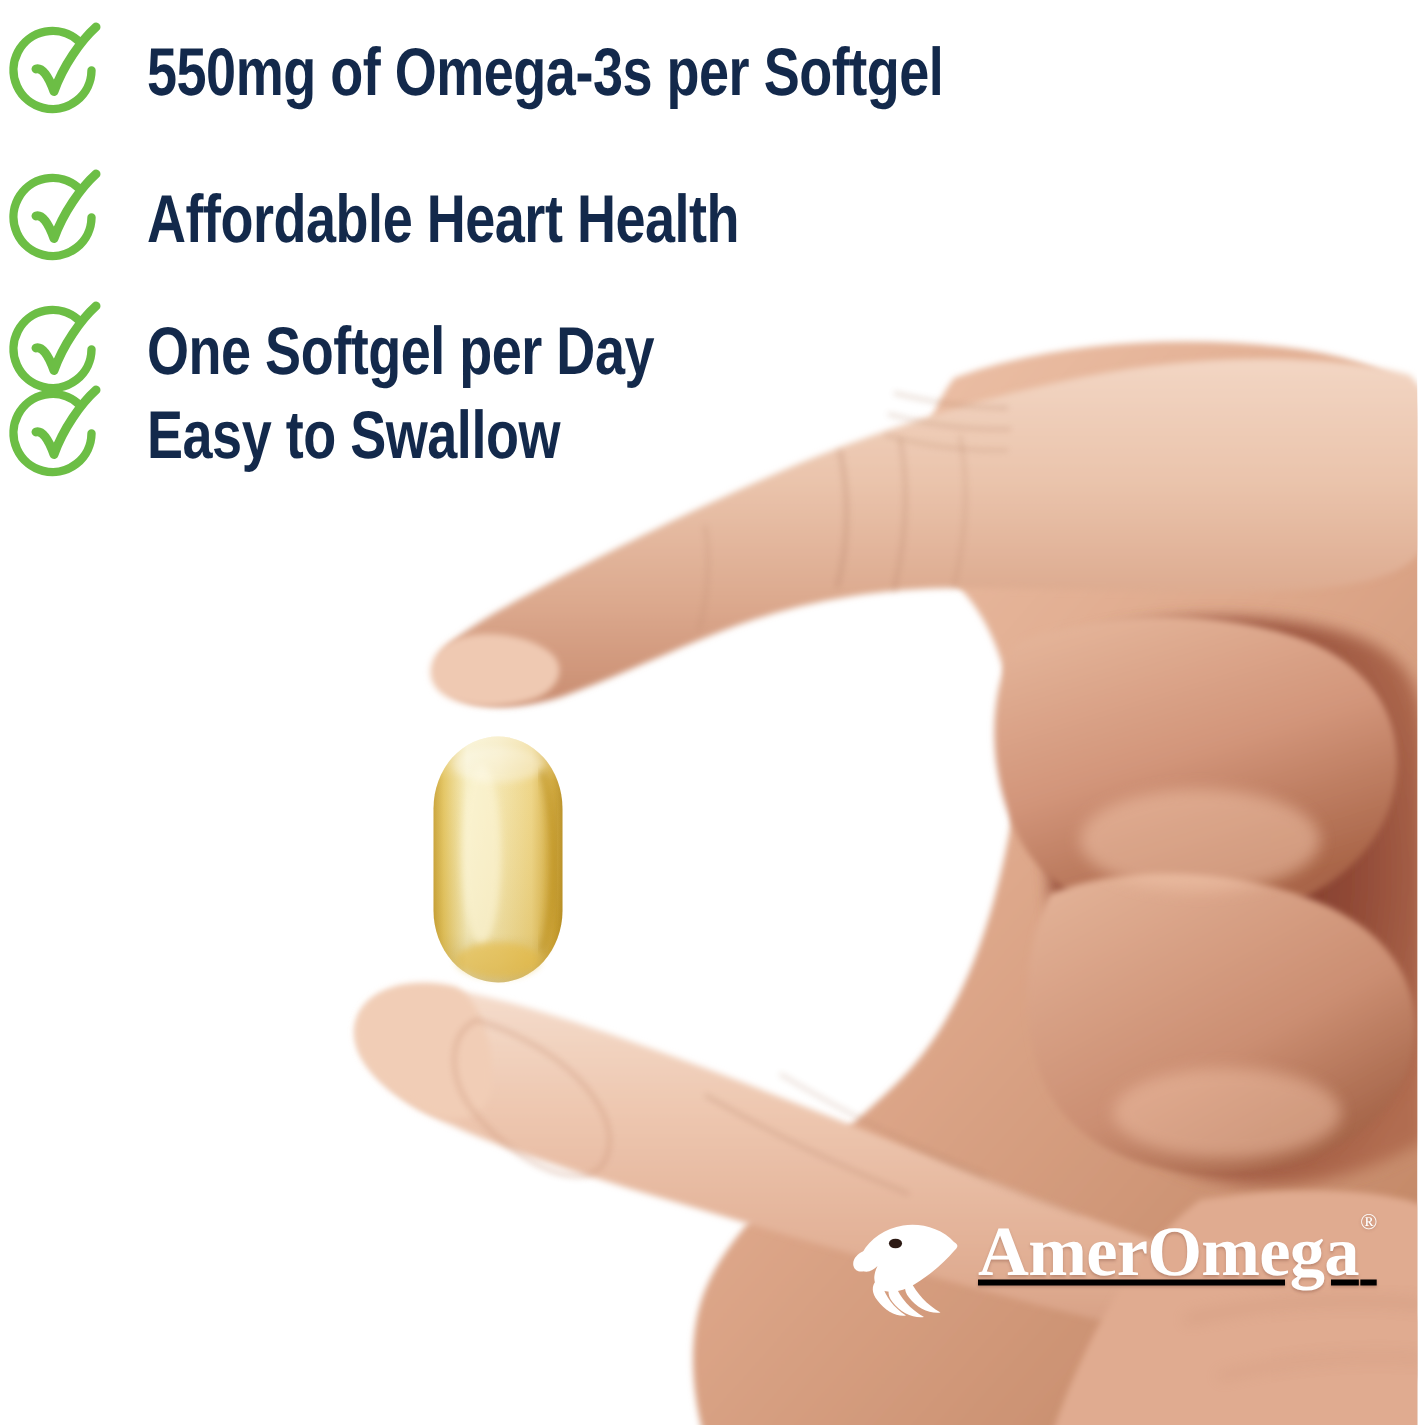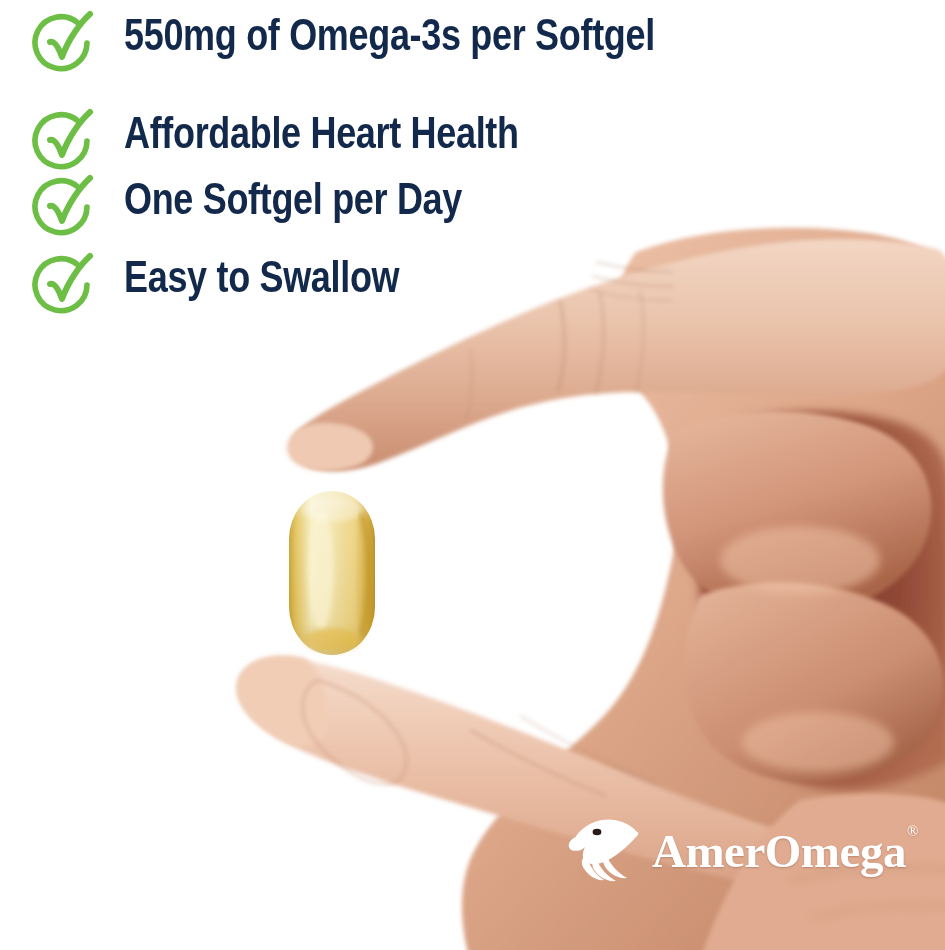--- a/index.html
+++ b/index.html
@@ -1,21 +1,21 @@
 <!DOCTYPE html>
 <html><head>
 <meta charset="utf-8">
 <style>
   html,body{margin:0;padding:0;background:#fff;}
   body{width:945px;height:950px;overflow:hidden;font-family:"Liberation Sans",sans-serif;}
   #stage{position:relative;width:945px;height:950px;background:#ffffff;overflow:hidden;}
 
   
   #bullets{position:absolute;left:0;top:0;width:700px;z-index:40;}
-  .bullet{position:absolute;left:0;height:70px;display:flex;margin-left:26px;}
+  .bullet{position:absolute;left:0;height:70px;display:flex;align-items:center;}
   .check-icon{position:relative;width:62px;height:62px;flex:0 0 62px;margin-left:6px;}
   .check-icon svg{display:block;width:62px;height:62px;overflow:visible;}
   .bullet-label{
     margin-left:30px;
     font-family:"Liberation Sans Narrow","Liberation Sans",sans-serif;
     font-weight:700;
     font-size:45px;
     line-height:1;
     letter-spacing:-0.4px;
     color:#13294b;
@@ -26,21 +26,21 @@
 
   
   #hand{position:absolute;left:0;top:0;width:945px;height:950px;z-index:10;}
   #hand svg{display:block;width:945px;height:950px;}
 
   
   #capsule{position:absolute;left:287px;top:488px;width:90px;height:170px;z-index:20;}
   #capsule svg{display:block;width:90px;height:170px;}
 
   
-  #logo{position:absolute;left:566px;top:812px;width:330px;height:78px;z-index:60;display:flex;align-items:center;}
+  #logo{position:absolute;left:566px;top:812px;width:330px;height:78px;z-index:60;display:flex;align-items:flex-start;text-decoration:underline;}
   #logo .eagle{width:82px;height:72px;flex:0 0 82px;}
   #logo .eagle svg{display:block;width:82px;height:72px;}
   #logo .wordmark{
     position:relative;
     margin-left:4px;
     font-family:"Liberation Serif","DejaVu Serif",serif;
     font-weight:700;
     font-size:47px;
     line-height:1;
     color:#ffffff;
@@ -299,21 +299,21 @@
     <div class="bullet" style="top:110px">
       <span class="check-icon">
         <svg viewBox="0 0 62 62" xmlns="http://www.w3.org/2000/svg">
           <path d="M46,11 A26,26 0 1 0 55,31" fill="none" stroke="#6cbe45" stroke-width="5.6" stroke-linecap="round"></path>
           <path d="M18,30 C22,29 26,34 30,45 C36,28 48,11 58,2" fill="none" stroke="#6cbe45" stroke-width="6" stroke-linecap="round" stroke-linejoin="round"></path>
         </svg>
       </span>
       <span class="bullet-label">Affordable Heart Health</span>
     </div>
 
-    <div class="bullet" style="top:176px">
+    <div class="bullet" style="top:198px">
       <span class="check-icon">
         <svg viewBox="0 0 62 62" xmlns="http://www.w3.org/2000/svg">
           <path d="M46,11 A26,26 0 1 0 55,31" fill="none" stroke="#6cbe45" stroke-width="5.6" stroke-linecap="round"></path>
           <path d="M18,30 C22,29 26,34 30,45 C36,28 48,11 58,2" fill="none" stroke="#6cbe45" stroke-width="6" stroke-linecap="round" stroke-linejoin="round"></path>
         </svg>
       </span>
       <span class="bullet-label">One Softgel per Day</span>
     </div>
 
     <div class="bullet" style="top:254px">

